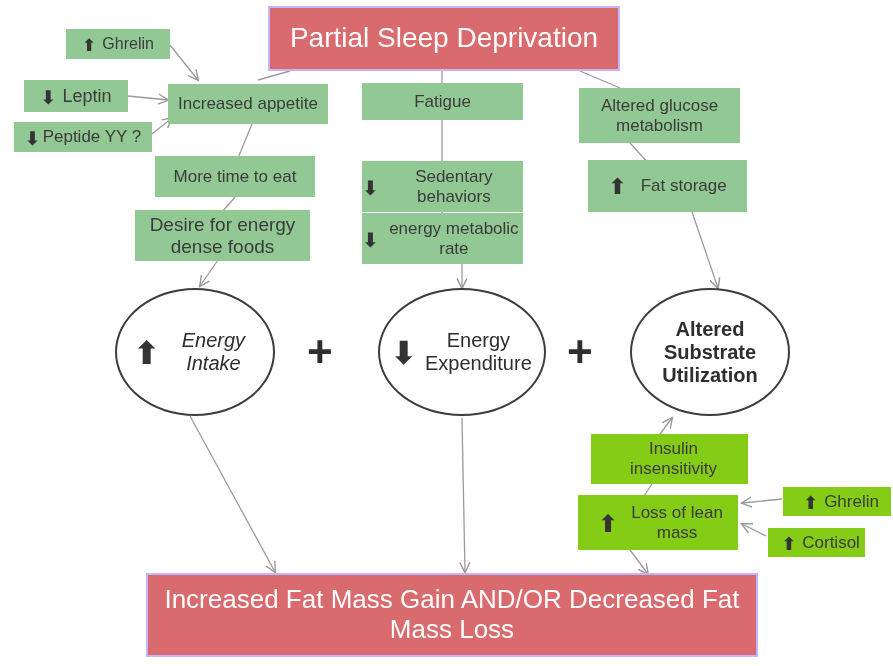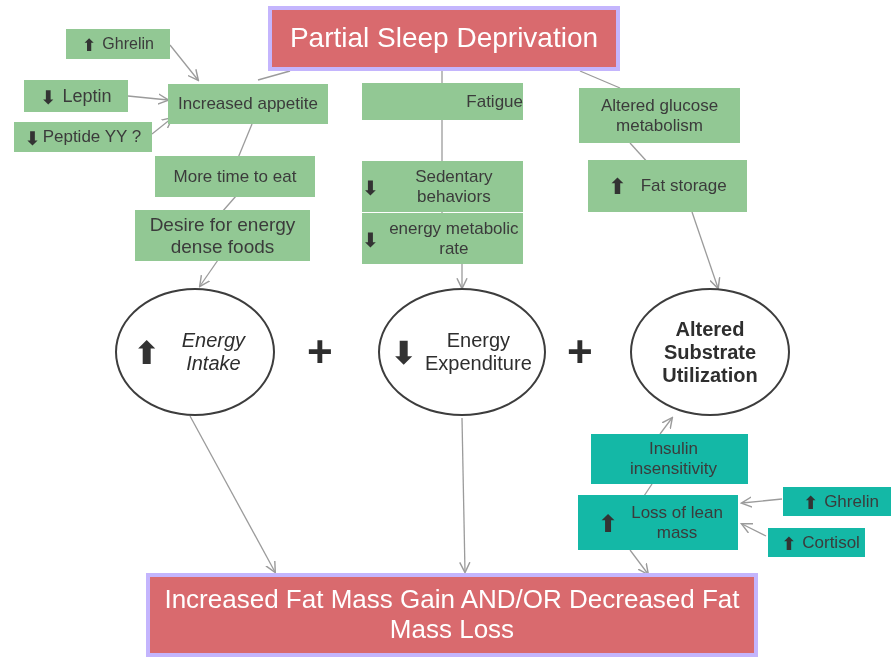--- a/index.html
+++ b/index.html
@@ -31,28 +31,28 @@
     align-items: center;
     justify-content: center;
     text-align: center;
     line-height: 1.15;
   }
   .green {
     background: #92c894;
     color: #3b3b3b;
   }
   .gray {
-    background: #14b8a6;
+    background: #84cc16;
     color: #3b3b3b;
     padding-left: 8px;
   }
   .red {
     background: #d96a6e;
     color: #ffffff;
-    border: 4px solid #c4b5fd;
+    border: 2px solid #c4b5fd;
   }
   .ellipse {
     background: #ffffff;
     border: 2px solid #3d3d3d;
     border-radius: 50%;
     color: #2e2e2e;
   }
   .arrowglyph {
     display: inline-block;
     font-family: "DejaVu Sans", sans-serif;
@@ -160,21 +160,21 @@
   </div>
 
   <div class="node green" style="left:168px; top:84px; width:160px; height:40px; font-size:17px;">
     <span>Increased appetite</span>
   </div>
 
   <div class="node green" style="left:135px; top:210px; width:175px; height:51px; font-size:19px;">
     <span>Desire for energy dense foods</span>
   </div>
 
-  <div class="node green" style="left:362px; top:83px; width:161px; height:37px; font-size:17px;justify-content:flex-end;">
+  <div class="node green" style="left:362px; top:83px; width:161px; height:37px; font-size:17px;">
     <span>Fatigue</span>
   </div>
 
   <div class="node green withicon" style="left:362px; top:161px; width:161px; height:51px; font-size:17px;">
     <span class="arrowglyph" style="font-size:20px;">⬇</span>
     <span class="lbl">Sedentary behaviors</span>
   </div>
 
   <div class="node green withicon" style="left:362px; top:213px; width:161px; height:51px; font-size:17px;">
     <span class="arrowglyph" style="font-size:20px;">⬇</span>

